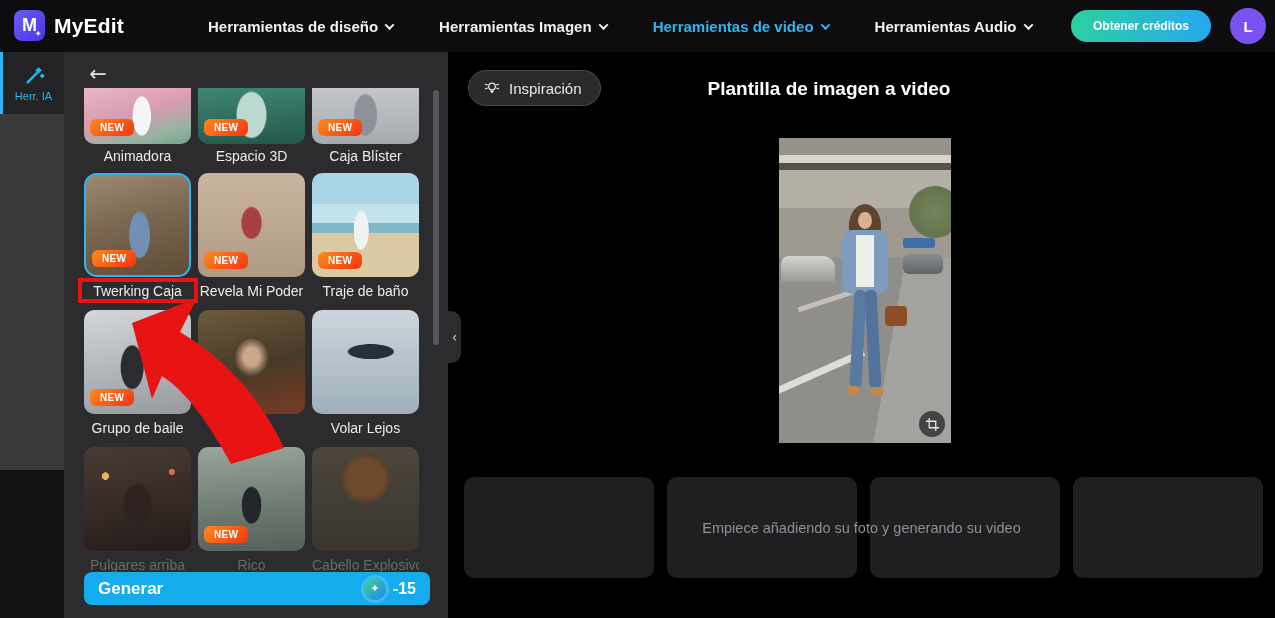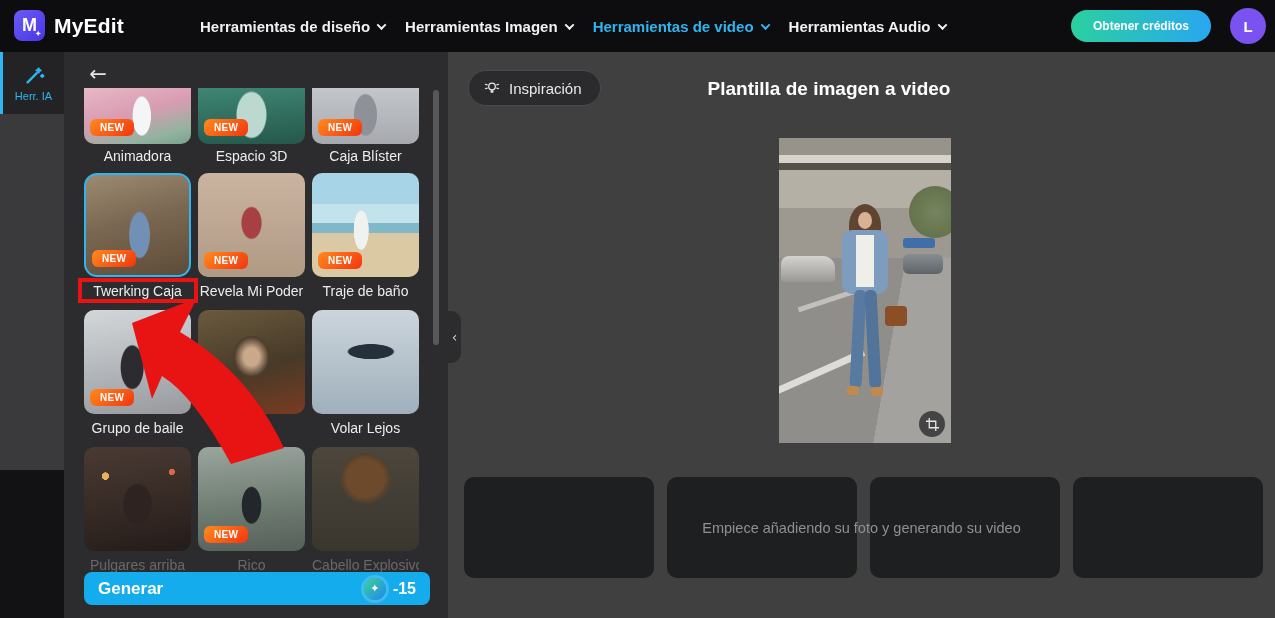--- a/index.html
+++ b/index.html
@@ -7,21 +7,21 @@
     font-family:"Liberation Sans", sans-serif; }
   #app { position:absolute; inset:0; width:1275px; height:618px; background:#121214; }
 
   
   .topbar { position:absolute; left:0; top:0; width:1275px; height:52px; background:#0d0d0f; z-index:30; }
   .logo { position:absolute; left:14px; top:10px; display:flex; align-items:center; gap:9px; cursor:pointer; }
   .logo-badge { width:31px; height:31px; border-radius:8px; background:linear-gradient(135deg,#6a5cf5,#4936e8);
     color:#fff; font-weight:bold; font-size:18px; display:flex; align-items:center; justify-content:center; position:relative;}
   .logo-badge em { position:absolute; right:4px; bottom:3px; font-style:normal; font-size:7px; }
   .logo-text { color:#fff; font-size:21px; font-weight:bold; letter-spacing:.2px; }
-  .nav { position:absolute; left:200px; top:0; height:52px; display:flex; align-items:center; gap:20px; }
+  .nav { position:absolute; left:208px; top:0; height:52px; display:flex; align-items:center; gap:46px; }
   .nav-item { color:#f0f0f0; font-size:15px; font-weight:600; display:flex; align-items:center; gap:8px; cursor:pointer; white-space:nowrap;}
   .nav-item.active { color:#2eb5f2; }
   .chev { width:7px; height:7px; border-right:2px solid currentColor; border-bottom:2px solid currentColor;
     transform:rotate(45deg) translate(-1px,-1px); display:inline-block; }
   .credits-btn { position:absolute; right:64px; top:10px; height:32px; padding:0 22px; border:none; border-radius:16px;
     background:linear-gradient(90deg,#2bd0a0,#28a7f0); color:#fff; font-size:12px; font-weight:bold;
     font-family:"Liberation Sans",sans-serif; cursor:pointer; }
   .avatar { position:absolute; right:9px; top:8px; width:36px; height:36px; border-radius:50%; background:#7a52f0;
     color:#fff; font-size:15px; font-weight:bold; display:flex; align-items:center; justify-content:center; cursor:pointer; }
 
@@ -71,21 +71,21 @@
   .generate-cost { margin-left:auto; display:flex; align-items:center; gap:7px; font-size:16px; font-weight:bold; }
   .credit-coin { width:22px; height:22px; border-radius:50%; background:linear-gradient(135deg,#3ed296,#1f86f0);
     display:flex; align-items:center; justify-content:center; color:#fff; font-size:11px;
     box-shadow:0 0 0 3px rgba(255,255,255,.18); font-family:"DejaVu Sans",sans-serif; }
 
   .collapse-handle { position:absolute; left:448px; top:311px; width:13px; height:52px; background:#2c2c2e;
     border-radius:0 10px 10px 0; z-index:9; color:#c9c9c9; font-size:14px; display:flex; align-items:center;
     justify-content:center; cursor:pointer; font-family:"DejaVu Sans",sans-serif; }
 
   
-  .main { position:absolute; left:448px; top:52px; width:827px; height:566px; background:#404040; }
+  .main { position:absolute; left:448px; top:52px; width:827px; height:566px; background:#000000; }
   .inspire-btn { position:absolute; left:20px; top:18px; height:36px; padding:0 18px 0 14px; border-radius:18px;
     background:#2b2b2d; border:1px solid #4a4a4d; color:#e9e9e9; font-size:15px; display:flex; align-items:center;
     gap:8px; cursor:pointer; font-family:"Liberation Sans",sans-serif; }
   .main-title { position:absolute; left:0; top:26px; width:762px; text-align:center; color:#fff; font-size:19px; font-weight:bold; }
 
   .preview { position:absolute; left:331px; top:86px; width:172px; height:305px; overflow:hidden; background:#a5a099; }
   .pv-bldg { position:absolute; left:0; top:0; width:172px; height:120px;
     background:linear-gradient(180deg,#97928a 0 14%,#d8d4cc 14% 21%,#55504a 21% 27%,#b5b0a6 27% 58%,#9d9890 58% 100%); }
   .pv-road { position:absolute; left:0; top:120px; width:172px; height:185px;
     background:linear-gradient(100deg,#8f8e8a 0 62%,#a3a29e 62% 100%); }

